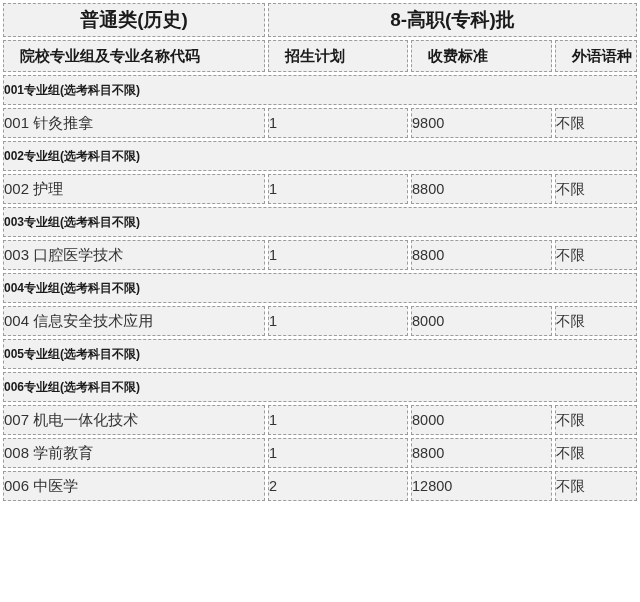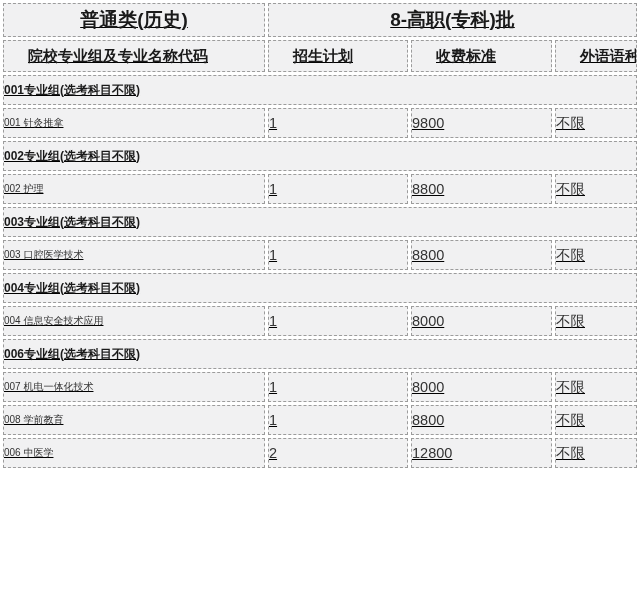--- a/index.html
+++ b/index.html
@@ -6,21 +6,20 @@
   html, body { margin: 0; padding: 0; background: #ffffff; }
   body {
     width: 640px; height: 602px; overflow: hidden;
     font-family: "Liberation Sans", "DejaVu Sans", sans-serif;
   }
   table.adm {
     border-collapse: separate;
     border-spacing: 3px;
     width: 640px;
     table-layout: fixed;
-    text-decoration: underline;
   }
   table.adm th, table.adm td {
     background: #f1f1f2;
     border: 1px dashed #9c9c9c;
     overflow: hidden;
     white-space: nowrap;
     padding: 0;
     vertical-align: middle;
   }
   tr.top-header th {
@@ -30,32 +29,32 @@
     color: #1a1a1a;
     text-align: center;
   }
   th.top-left { padding-left: 135px; }
   tr.col-header th {
     height: 32px;
     font-size: 15px;
     font-weight: bold;
     color: #1a1a1a;
     text-align: left;
-    padding-left: 24px;
+    padding-left: 16px;
   }
   td.group-cell {
     height: 30px;
     font-size: 12px;
     font-weight: bold;
     color: #1a1a1a;
     padding-left: 20px;
   }
   td.name-cell {
     height: 26px;
-    font-size: 10px;
+    font-size: 15px;
     color: #333333;
     padding-left: 20px;
   }
   td.val-cell {
     height: 30px;
     font-size: 14.5px;
     color: #333333;
     padding-left: 9px;
   }
 </style>
@@ -112,20 +111,23 @@
       <tr>
         <td colspan="4" class="group-cell">004专业组(选考科目不限)</td>
       </tr>
       <tr>
         <td class="name-cell">004 信息安全技术应用</td>
         <td class="val-cell">1</td>
         <td class="val-cell">8000</td>
         <td class="val-cell">不限</td>
       </tr>
       <tr>
+        <td colspan="4" class="group-cell">005专业组(选考科目不限)</td>
+      </tr>
+      <tr>
         <td colspan="4" class="group-cell">006专业组(选考科目不限)</td>
       </tr>
       <tr>
         <td class="name-cell">007 机电一体化技术</td>
         <td class="val-cell">1</td>
         <td class="val-cell">8000</td>
         <td class="val-cell">不限</td>
       </tr>
       <tr>
         <td class="name-cell">008 学前教育</td>

